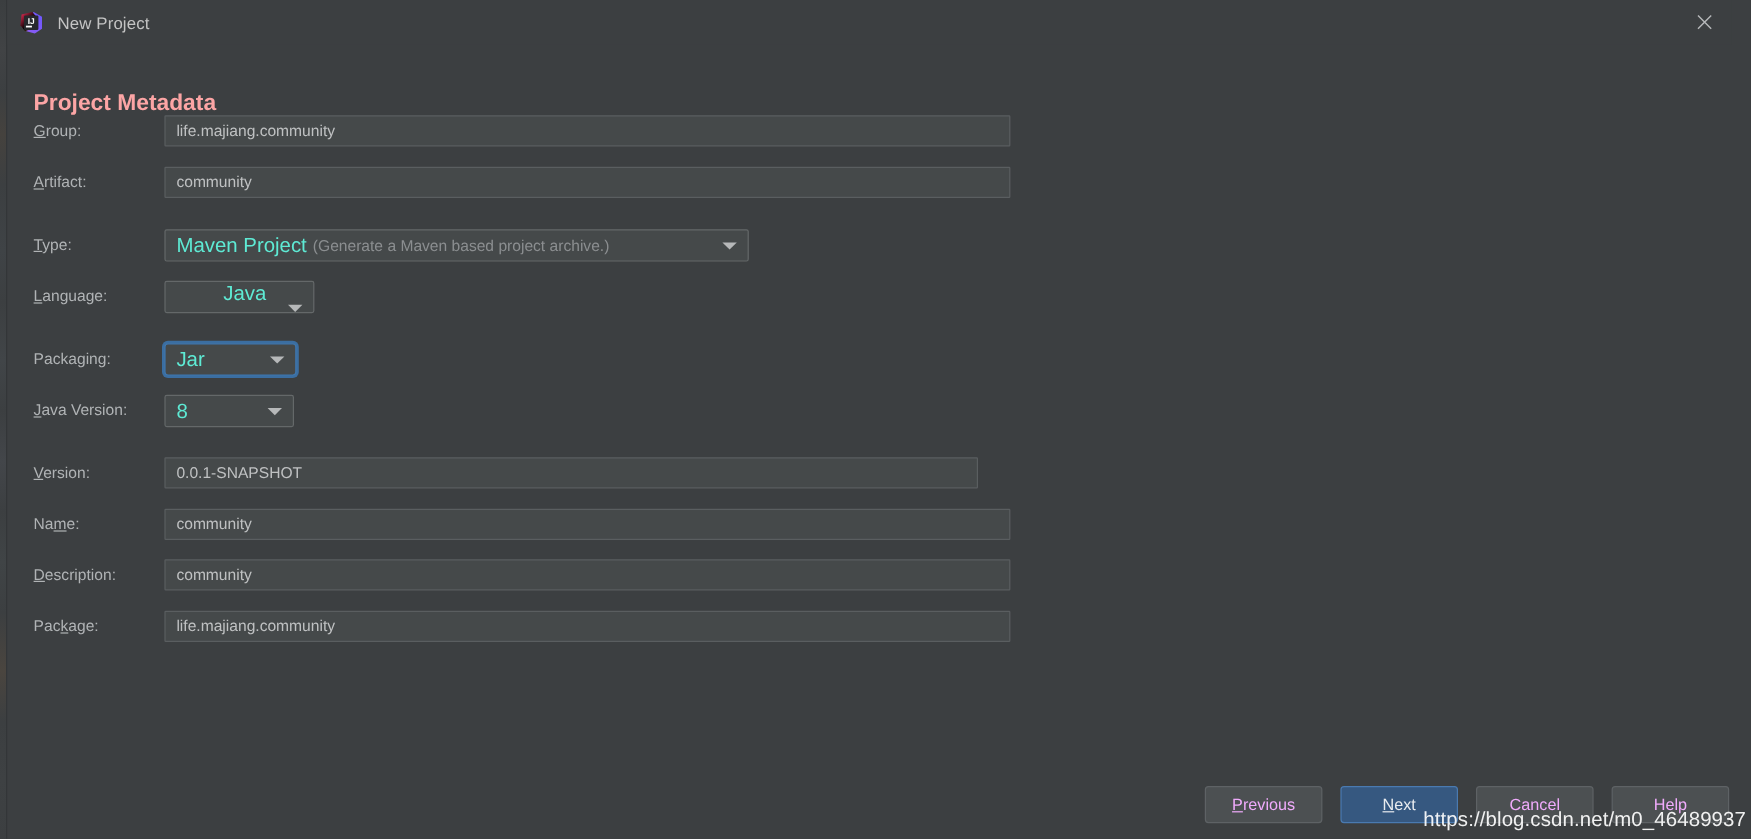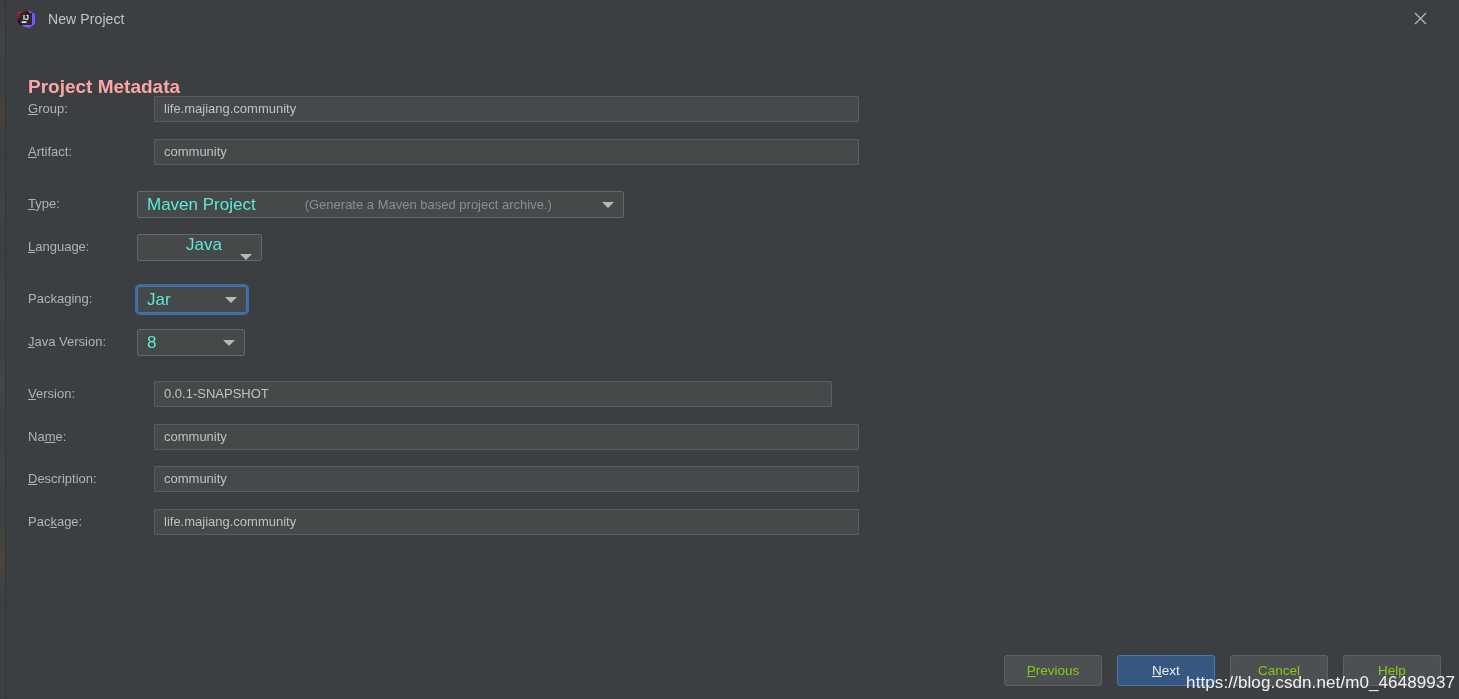--- a/index.html
+++ b/index.html
@@ -100,21 +100,21 @@
     font-size: 13px;
     color: #b0b3b5;
     white-space: nowrap;
     line-height: 26px;
   }
   .lbl u { text-decoration: underline; text-underline-offset: 1px; }
 
   
   .tfield {
     position: absolute;
-    left: 148px;
+    left: 131px;
     height: 26px;
     background: #45494a;
     border: 1px solid #5a5e60;
     border-radius: 1px;
     color: #bfc1c2;
     font-size: 13px;
     line-height: 24px;
     padding: 0 0 0 9px;
     white-space: nowrap;
     overflow: hidden;
@@ -139,21 +139,20 @@
     font-size: 17px;
     color: #5eead4;
     white-space: nowrap;
     overflow: hidden;
   }
   .combo .chint {
     color: #8b8e90;
     padding-left: 5px;
     font-size: 13px;
     white-space: nowrap;
-    margin-left: 44px;
   }
   .combo .arrow {
     margin-left: auto;
     margin-right: 9px;
     width: 0; height: 0;
     border-left: 6px solid transparent;
     border-right: 6px solid transparent;
     border-top: 6px solid #b6b8b9;
     flex: 0 0 auto;
   }
@@ -179,21 +178,21 @@
     display: flex;
     align-items: center;
     justify-content: center;
     font-size: 13.5px;
     cursor: default;
     user-select: none;
   }
   .btn.secondary {
     background: #4c5052;
     border: 1px solid #5e6265;
-    color: #84cc16;
+    color: #f0abfc;
   }
   .btn.primary {
     background: #365880;
     border: 1px solid #4a7ab0;
     color: #e9ecef;
   }
   .btn u { text-decoration: underline; text-underline-offset: 1px; }
 
   
   .watermark {

